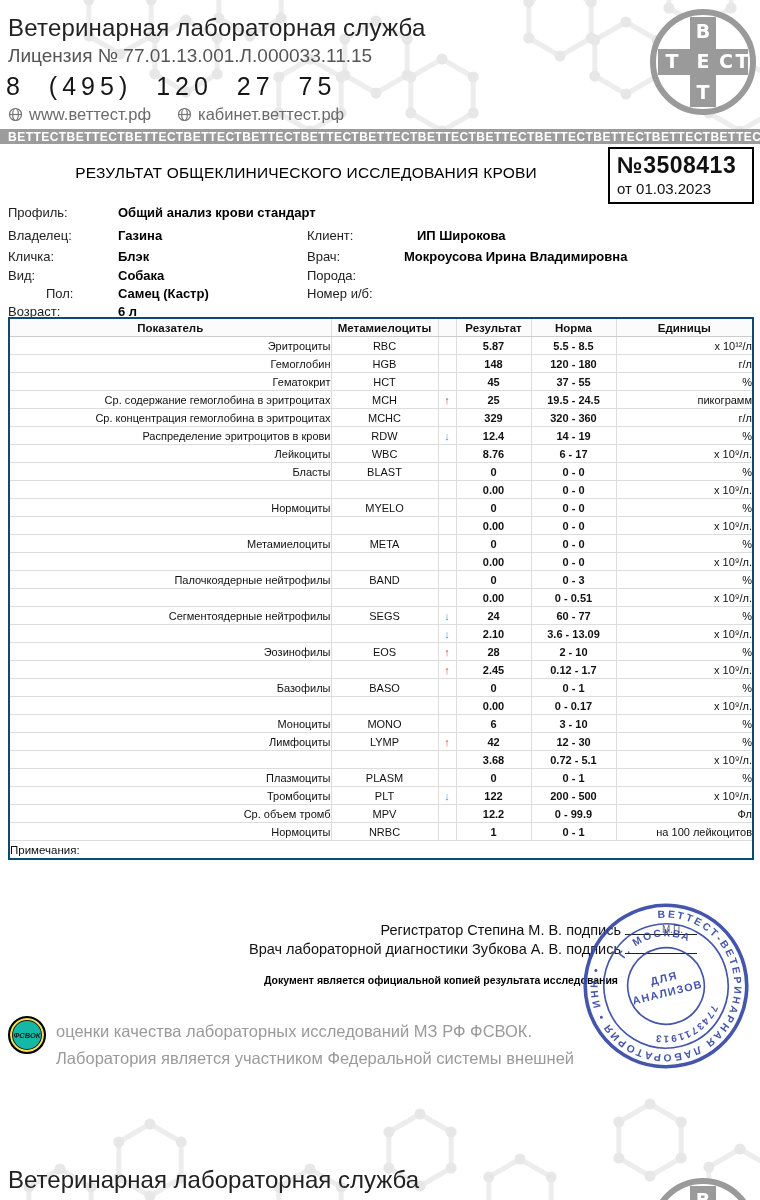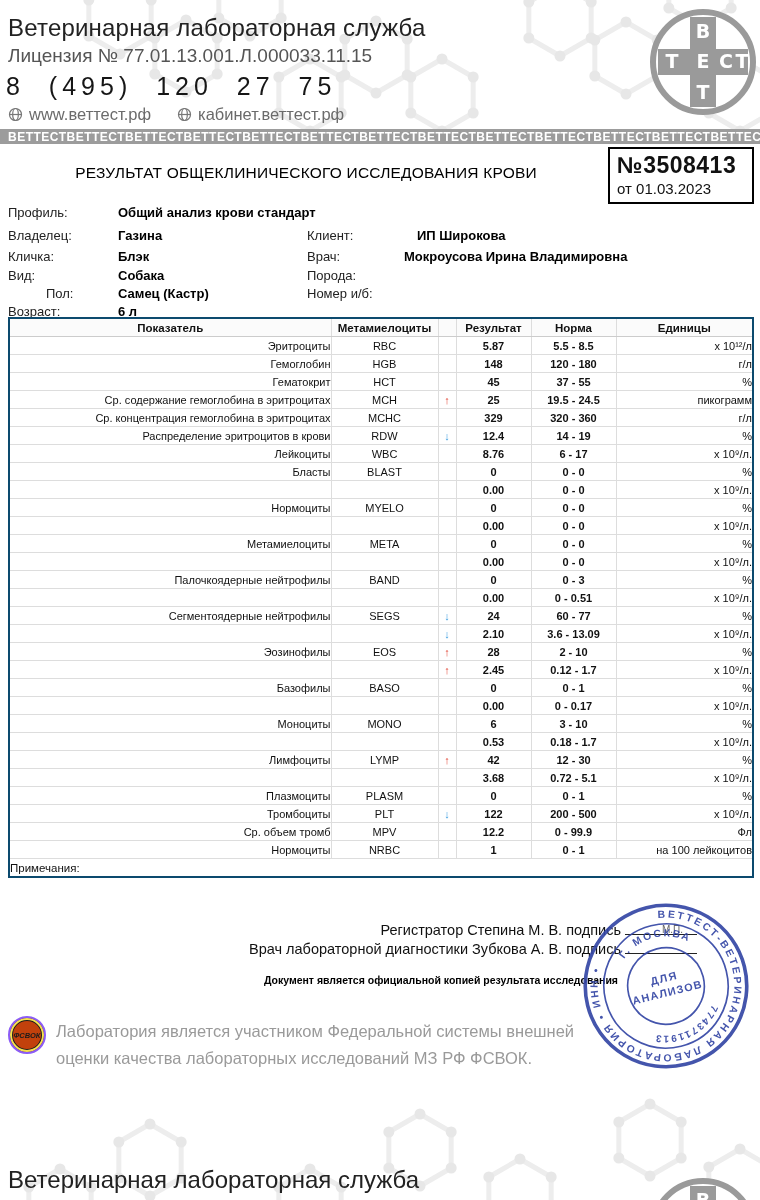--- a/index.html
+++ b/index.html
@@ -49,22 +49,22 @@
   td.td-units{text-align:right;padding-left:8px;}
   td.notes-cell{text-align:left;padding-left:4px;font-weight:normal;font-size:11.5px;border-top:1px solid #bbb;}
   
   .sig-row{left:0;width:697px;text-align:right;font-size:14.5px;color:#111;}
   .sig-line{display:inline-block;width:72px;height:13px;border-bottom:1px solid #222;margin-left:4px;}
   .mp{left:662px;top:924px;font-size:10px;color:#666;}
   .copy-note{left:0;top:974px;width:618px;text-align:right;font-size:10.5px;font-weight:bold;color:#000;}
   
   .stamp{left:578px;top:896px;transform:rotate(-14deg);opacity:.92;}
   
-  .fsvok-badge{left:8px;top:1016px;width:34px;height:34px;border-radius:50%;background:#c2410c;
-               border:2px solid #8b5cf6;box-shadow:inset 0 0 0 2px #f5e14f,inset 0 0 0 3px #1c1c1c;
+  .fsvok-badge{left:8px;top:1016px;width:34px;height:34px;border-radius:50%;background:#14b8a6;
+               border:2px solid #000000;box-shadow:inset 0 0 0 2px #f5e14f,inset 0 0 0 3px #1c1c1c;
                display:flex;align-items:center;justify-content:center;}
   .fsvok-badge span{font-size:7.5px;font-weight:bold;font-style:italic;color:#1c1c1c;}
   .fsvok-text{left:56px;top:1018px;font-size:16.5px;color:#9a9a9a;line-height:27px;}
   
   .footer-org{left:8px;top:1166px;font-size:24px;color:#222;}
   .footer-license{left:8px;top:1196px;font-size:19px;color:#c9c9c9;}
 </style>
 </head>
 <body>
 
@@ -489,28 +489,20 @@
         <td class="td-norm">0 - 0.17</td>
         <td class="td-units">х 10⁹/л.</td>
       </tr>
       <tr>
         <td class="td-name">Моноциты</td>
         <td class="td-abbr">MONO</td>
         <td class="td-arrow"></td>
         <td class="td-result">6</td>
         <td class="td-norm">3 - 10</td>
         <td class="td-units">%</td>
-      </tr>
-      <tr>
-        <td class="td-name"></td>
-        <td class="td-abbr"></td>
-        <td class="td-arrow"></td>
-        <td class="td-result">0.53</td>
-        <td class="td-norm">0.18 - 1.7</td>
-        <td class="td-units">х 10⁹/л.</td>
       </tr>
       <tr>
         <td class="td-name">Лимфоциты</td>
         <td class="td-abbr">LYMP</td>
         <td class="td-arrow" style="color: rgb(224, 65, 48);">↑</td>
         <td class="td-result">42</td>
         <td class="td-norm">12 - 30</td>
         <td class="td-units">%</td>
       </tr>
       <tr>
@@ -592,22 +584,22 @@
     </text>
     <text x="85" y="81" text-anchor="middle" font-size="10.5" font-weight="bold" letter-spacing="1.5">ДЛЯ</text>
     <text x="85" y="95" text-anchor="middle" font-size="10.5" font-weight="bold" letter-spacing="1.2">АНАЛИЗОВ</text>
   </g>
 </svg>
 
 <div class="abs fsvok-badge">
   <span>ФСВОК</span>
 </div>
 <div class="abs fsvok-text">
+  <div>оценки качества лабораторных исследований МЗ РФ ФСВОК.</div>
   <div>Лаборатория является участником Федеральной системы внешней</div>
-  <div>оценки качества лабораторных исследований МЗ РФ ФСВОК.</div>
 </div>
 
 <div class="abs footer-org">Ветеринарная лабораторная служба</div>
 <div class="abs footer-license">Лицензия № 77.01.13.001.Л.000033.11.15</div>
 <div class="logo logo-bottom">
   <div class="vbar"></div>
 
   <span class="lt" style="left:37px;top:7px;">В</span>
 </div>
 

